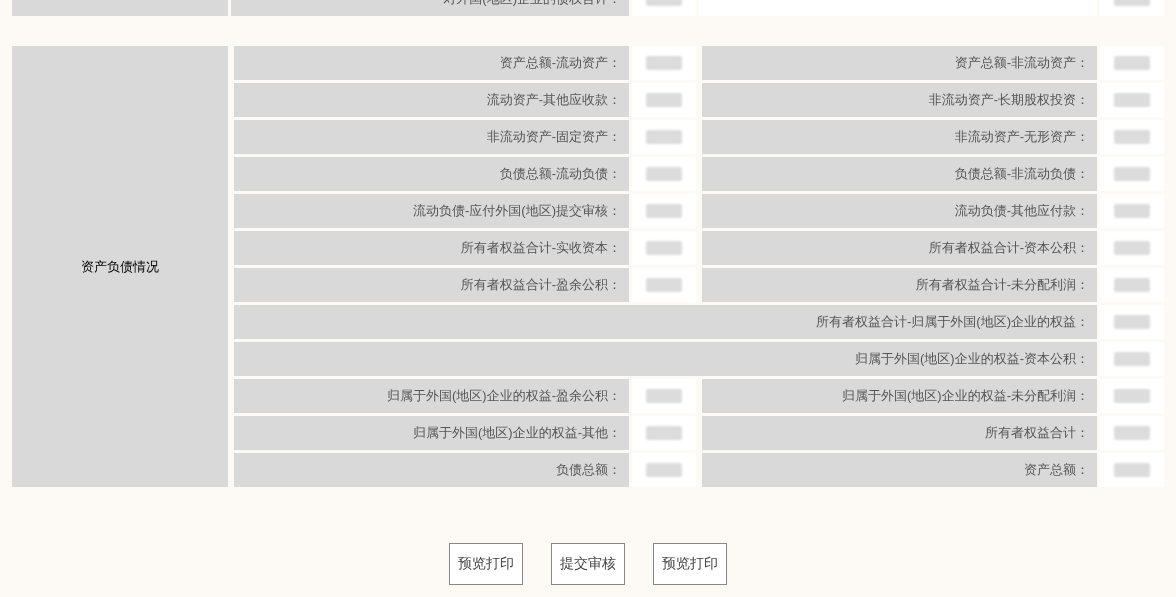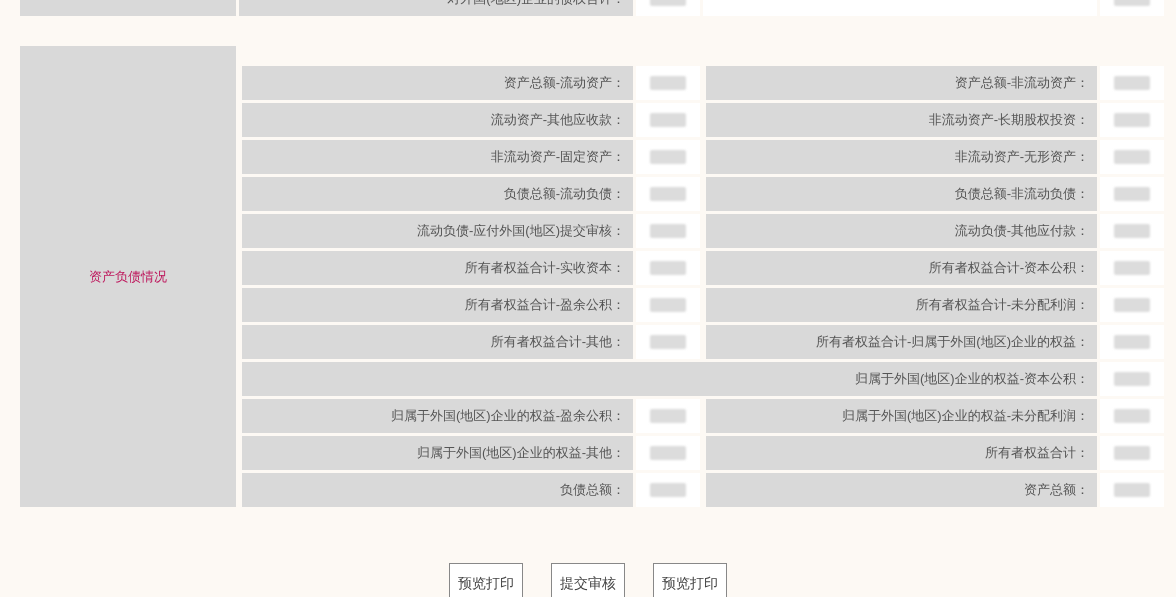--- a/index.html
+++ b/index.html
@@ -21,33 +21,31 @@
       display: flex;
       margin-bottom: 3px;
       gap: 6px;
     }
     .category-col {
       background: #d9d9d9;
       display: flex;
       align-items: center;
       justify-content: center;
       padding: 0 10px;
-      color: #be185d;
+      color: #000000;
       flex-shrink: 0;
-      margin-left: 8px;
     }
     .category-main {
       width: 216px;
     }
     .pair-grid-wrapper {
       display: flex;
       flex-direction: column;
       gap: 3px;
       flex: 1;
-      margin-top: 20px;
     }
     .pair-row {
       display: flex;
       gap: 6px;
     }
     .pair {
       display: flex;
       flex: 1;
       gap: 3px;
     }
@@ -244,26 +242,20 @@
           </div>
           <div class="pair">
             <div class="label-cell">所有者权益合计-未分配利润：</div>
             <div class="value-cell">
               <span class="value-blur"></span>
             </div>
           </div>
         </div>
         <div class="pair-row">
           <div class="pair">
-            <div class="label-cell">所有者权益合计-其他：</div>
-            <div class="value-cell">
-              <span class="value-blur"></span>
-            </div>
-          </div>
-          <div class="pair">
             <div class="label-cell">所有者权益合计-归属于外国(地区)企业的权益：</div>
             <div class="value-cell">
               <span class="value-blur"></span>
             </div>
           </div>
         </div>
         <div class="pair-row">
           <div class="pair">
             <div class="label-cell">归属于外国(地区)企业的权益-资本公积：</div>
             <div class="value-cell">

